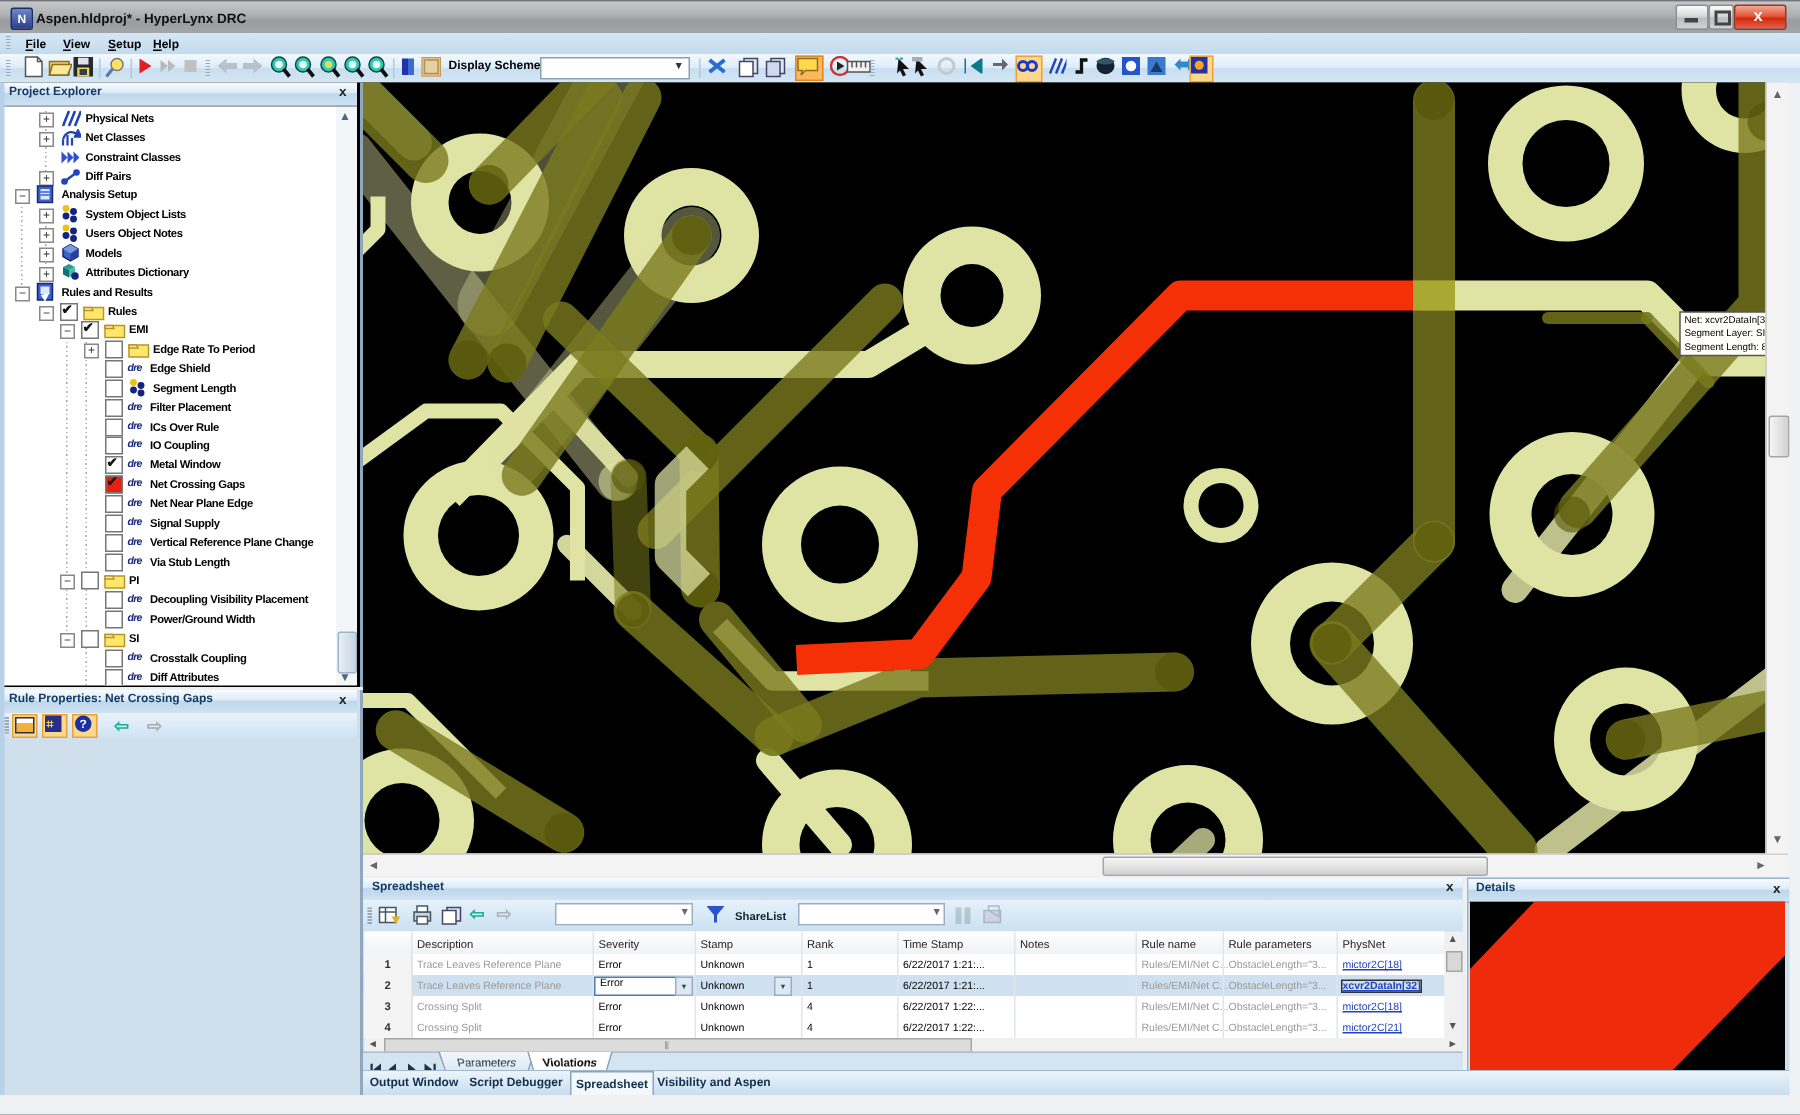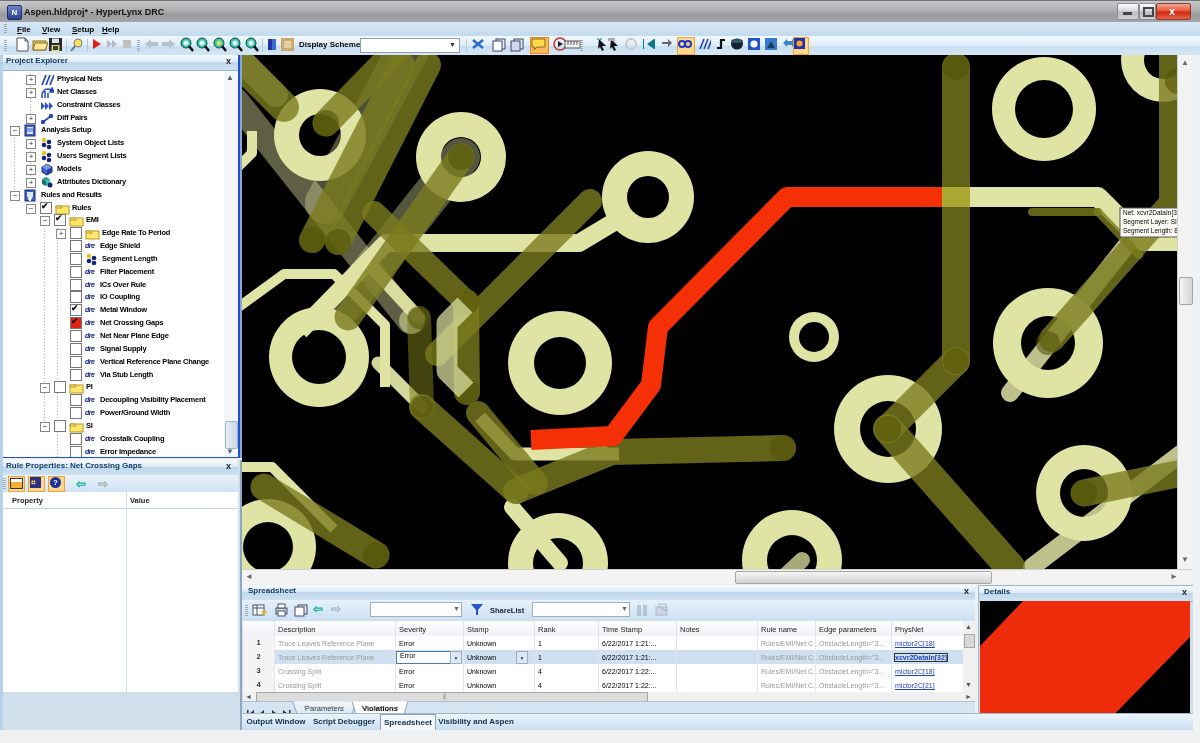--- a/index.html
+++ b/index.html
@@ -191,21 +191,21 @@
       </svg></div>
     <div class="abs" style="left: 793px; top: 1px; width: 14px; height: 16px; font-size: 11px; background: rgb(255, 215, 138); border: 1px solid rgb(232, 163, 61);"><svg width="12" height="12">
         <rect x="0" y="0" width="11" height="11" fill="#2233aa"></rect>
         <circle cx="5.5" cy="5.5" r="3" fill="#ffa020"></circle>
       </svg></div>
   </div>
 
 <div class="abs" style="left:0;top:55px;width:3px;height:675px;background:#b7d2e8;z-index:5;"></div>
 <div class="abs" style="left:1193px;top:55px;width:7px;height:675px;background:#eef2f5;z-index:5;"></div>
 
-<div class="abs" style="left:0;top:55px;width:240px;height:403px;background:#1d4ed8;border-right:2px solid #8fa8bf;">
+<div class="abs" style="left:0;top:55px;width:240px;height:403px;background:#000000;border-right:2px solid #8fa8bf;">
   <div class="abs hdr" style="left:0;top:0;width:238px;height:15px;">
     <div class="abs hdrtitle" style="left:6px;top:1px;">Project Explorer</div>
     <div class="abs xbtn" style="left:226px;top:1px;">x</div>
   </div>
   <div class="abs" id="tree" style="left:0;top:16px;width:224px;height:386px;overflow:hidden;background:#fff;">
       <div class="abs" style="left:14px;top:58.4px;width:1px;height:64.25px;background-image:repeating-linear-gradient(#aaa 0 1px,transparent 1px 3px);"></div>
       <div class="abs" style="left:30px;top:3.1450000000000005px;width:1px;height:42.404999999999994px;background-image:repeating-linear-gradient(#aaa 0 1px,transparent 1px 3px);"></div>
       <div class="abs" style="left:30px;top:71.25px;width:1px;height:38.55px;background-image:repeating-linear-gradient(#aaa 0 1px,transparent 1px 3px);"></div>
       <div class="abs" style="left:44px;top:135.5px;width:1px;height:218.45px;background-image:repeating-linear-gradient(#aaa 0 1px,transparent 1px 3px);"></div>
       <div class="abs" style="left:57px;top:148.35px;width:1px;height:244.15px;background-image:repeating-linear-gradient(#aaa 0 1px,transparent 1px 3px);"></div>
@@ -258,21 +258,21 @@
           <circle cx="9" cy="10" r="2.3" fill="#15247a"></circle>
         </svg></div>
       <div class="abs" style="left:57px;top:67.25px;font-size:7.5px;font-weight:bold;letter-spacing:-0.25px;color:#000;white-space:nowrap;">System Object Lists</div>
       <div class="abs" style="left:26px;top:81.1px;width:8px;height:8px;border:1px solid #888;background:#fff;font-size:8px;line-height:7px;text-align:center;color:#333;">+</div>
       <div class="abs" style="left:40px;top:78.1px;width:16px;height:13px;"><svg width="12" height="13">
           <circle cx="4" cy="3" r="2.3" fill="#e8c31a"></circle>
           <circle cx="9" cy="5" r="2.3" fill="#15247a"></circle>
           <circle cx="4" cy="8" r="2.3" fill="#15247a"></circle>
           <circle cx="9" cy="10" r="2.3" fill="#15247a"></circle>
         </svg></div>
-      <div class="abs" style="left:57px;top:80.1px;font-size:7.5px;font-weight:bold;letter-spacing:-0.25px;color:#000;white-space:nowrap;">Users Segment Lists</div>
+      <div class="abs" style="left:57px;top:80.1px;font-size:7.5px;font-weight:bold;letter-spacing:-0.25px;color:#000;white-space:nowrap;">Users Object Notes</div>
       <div class="abs" style="left:26px;top:93.95px;width:8px;height:8px;border:1px solid #888;background:#fff;font-size:8px;line-height:7px;text-align:center;color:#333;">+</div>
       <div class="abs" style="left:40px;top:90.95px;width:16px;height:13px;"><svg width="13" height="13">
           <polygon points="2,4 7,1 12,4 12,9 7,12 2,9" fill="#3a62c8" stroke="#15247a"></polygon>
           <polygon points="2,4 7,7 12,4 7,1" fill="#7a9ae0"></polygon>
           <polygon points="7,7 7,12 12,9 12,4" fill="#26429e"></polygon>
         </svg></div>
       <div class="abs" style="left:57px;top:92.95px;font-size:7.5px;font-weight:bold;letter-spacing:-0.25px;color:#000;white-space:nowrap;">Models</div>
       <div class="abs" style="left:26px;top:106.8px;width:8px;height:8px;border:1px solid #888;background:#fff;font-size:8px;line-height:7px;text-align:center;color:#333;">+</div>
       <div class="abs" style="left:40px;top:103.8px;width:16px;height:13px;"><svg width="13" height="13">
           <polygon points="2,3 6,1 10,3 6,5" fill="#2a9e8a"></polygon>
@@ -401,21 +401,21 @@
       <div class="abs" style="left:86px;top:349.95px;font-size:7.5px;font-weight:bold;letter-spacing:-0.25px;color:#000;white-space:nowrap;">SI</div>
       <div class="abs" style="left:70px;top:361.8px;width:10px;height:10px;border:1px solid #777;background:#fff;"></div>
       <div class="abs" style="left:85px;top:363.8px;width:16px;height:13px;">
         <span style="display:block;font-size:7px;line-height:8px;font-weight:bold;font-style:italic;color:#15247a;letter-spacing:-0.5px;">dre</span>
       </div>
       <div class="abs" style="left:100px;top:362.8px;font-size:7.5px;font-weight:bold;letter-spacing:-0.25px;color:#000;white-space:nowrap;">Crosstalk Coupling</div>
       <div class="abs" style="left:70px;top:374.65px;width:10px;height:10px;border:1px solid #777;background:#fff;"></div>
       <div class="abs" style="left:85px;top:376.65px;width:16px;height:13px;">
         <span style="display:block;font-size:7px;line-height:8px;font-weight:bold;font-style:italic;color:#15247a;letter-spacing:-0.5px;">dre</span>
       </div>
-      <div class="abs" style="left:100px;top:375.65px;font-size:7.5px;font-weight:bold;letter-spacing:-0.25px;color:#000;white-space:nowrap;">Error Impedance</div>
+      <div class="abs" style="left:100px;top:375.65px;font-size:7.5px;font-weight:bold;letter-spacing:-0.25px;color:#000;white-space:nowrap;">Diff Attributes</div>
     </div>
 
   <div class="abs" style="left:224px;top:16px;width:14px;height:386px;background:#f2f6f9;">
     <div class="abs" style="left:2px;top:2px;font-size:8px;color:#567;">▲</div>
     <div class="abs" style="left:1px;top:350px;width:11px;height:26px;background:linear-gradient(90deg,#e8eef4,#c7d6e4);border:1px solid #9fb4c8;border-radius:2px;"></div>
     <div class="abs" style="left:2px;top:376px;font-size:8px;color:#567;">▼</div>
   </div>
 </div>
 
 <div class="abs" style="left:0;top:460px;width:240px;height:270px;background:#cfe0ec;border-right:2px solid #8fa8bf;">
@@ -428,27 +428,20 @@
     <span class="abs" style="left:8px;top:1px;width:15px;height:14px;background:#ffd78a;border:1px solid #e8a33d;"></span>
     <span class="abs" style="left:10px;top:3px;width:11px;height:9px;background:linear-gradient(#fff 0 3px,#f3b13a 3px);border:1px solid #334;"></span>
     <span class="abs" style="left:28px;top:1px;width:15px;height:14px;background:#ffd78a;border:1px solid #e8a33d;"></span>
     <span class="abs" style="left:30px;top:2px;width:11px;height:11px;background:#26308c;"></span>
     <span class="abs" style="left:31px;top:3px;color:#ffd040;font-size:8px;font-weight:bold;">⌗</span>
     <span class="abs" style="left:48px;top:1px;width:15px;height:14px;background:#ffd78a;border:1px solid #e8a33d;"></span>
     <span class="abs" style="left:50px;top:2px;width:11px;height:11px;background:#1b2f9e;border-radius:50%;"></span>
     <span class="abs" style="left:53px;top:3px;color:#fff;font-size:8px;font-weight:bold;">?</span>
     <span class="abs" style="left:76px;top:2px;color:#18b09a;font-size:12px;font-weight:bold;">⇦</span>
     <span class="abs" style="left:98px;top:2px;color:#aaa;font-size:12px;font-weight:bold;">⇨</span>
-  </div>
-  <div class="abs" style="left:0;top:32px;width:238px;height:200px;background:#fff;">
-    <div class="abs" style="left:0;top:0;width:238px;height:16px;border-bottom:1px solid #c8d4de;">
-      <span class="abs" style="left:12px;top:4px;font-size:7.5px;font-weight:bold;color:#222;">Property</span>
-      <span class="abs" style="left:130px;top:4px;font-size:7.5px;font-weight:bold;color:#222;">Value</span>
-    </div>
-    <div class="abs" style="left:126px;top:0;width:1px;height:200px;background:#d4e0ea;"></div>
   </div>
 </div>
 
 <div class="abs" id="canvaswrap" style="left:242px;top:55px;width:935px;height:514px;background:#000;">
     <svg width="935" height="514" viewBox="0 0 935 514" style="display:block">
       <rect width="935" height="514" fill="#000"></rect>
       <path d="M372,167 L337,188 L144,188 L58,276" fill="none" stroke="#dfe3a4" stroke-width="18" stroke-opacity="1" stroke-linejoin="round"></path>
       <path d="M-6,254 L42,219 L92,219 L143,270 L143,332" fill="none" stroke="#dfe3a4" stroke-width="10" stroke-opacity="1" stroke-linejoin="round"></path>
       <path d="M-12,120 L10,98 L10,76" fill="none" stroke="#dfe3a4" stroke-width="10" stroke-opacity="1" stroke-linejoin="round"></path>
       <path d="M-6,412 L30,412 L92,474" fill="none" stroke="#dfe3a4" stroke-width="10" stroke-opacity="1" stroke-linejoin="round"></path>
@@ -586,21 +579,21 @@
     </div>
     <div class="abs" style="left:1px;top:36px;width:720px;height:71px;background:#fff;">
       <div class="abs" style="left:0;top:0;width:720px;height:15px;background:linear-gradient(#fff,#eef2f6);border-bottom:1px solid #b8c4ce;"></div>
       <span class="abs" style="left:35px;top:4px;font-size:7.5px;color:#222;white-space:nowrap;">Description</span>
       <span class="abs" style="left:156px;top:4px;font-size:7.5px;color:#222;white-space:nowrap;">Severity</span>
       <span class="abs" style="left:224px;top:4px;font-size:7.5px;color:#222;white-space:nowrap;">Stamp</span>
       <span class="abs" style="left:295px;top:4px;font-size:7.5px;color:#222;white-space:nowrap;">Rank</span>
       <span class="abs" style="left:359px;top:4px;font-size:7.5px;color:#222;white-space:nowrap;">Time Stamp</span>
       <span class="abs" style="left:437px;top:4px;font-size:7.5px;color:#222;white-space:nowrap;">Notes</span>
       <span class="abs" style="left:518px;top:4px;font-size:7.5px;color:#222;white-space:nowrap;">Rule name</span>
-      <span class="abs" style="left:576px;top:4px;font-size:7.5px;color:#222;white-space:nowrap;">Edge parameters</span>
+      <span class="abs" style="left:576px;top:4px;font-size:7.5px;color:#222;white-space:nowrap;">Rule parameters</span>
       <span class="abs" style="left:652px;top:4px;font-size:7.5px;color:#222;white-space:nowrap;">PhysNet</span>
       <div class="abs" style="left:0;top:15px;width:720px;height:14px;background:#fff;border-bottom:1px solid #e4e4e4;"></div>
       <div class="abs" style="left:0;top:15px;width:31px;height:14px;background:#f4f4f4;border-right:1px solid #d0d0d0;border-bottom:1px solid #d0d0d0;text-align:center;font-size:7.5px;font-weight:bold;color:#333;line-height:14px;">1</div>
       <span class="abs" style="left:35px;top:19px;font-size:7px;color:#9a9a9a;white-space:nowrap;">Trace Leaves Reference Plane</span>
       <span class="abs" style="left:156px;top:19px;font-size:7px;color:#000;">Error</span>
       <span class="abs" style="left:224px;top:19px;font-size:7px;color:#000;">Unknown</span>
       <span class="abs" style="left:295px;top:19px;font-size:7px;color:#000;">1</span>
       <span class="abs" style="left:359px;top:19px;font-size:7px;color:#000;white-space:nowrap;">6/22/2017 1:21:...</span>
       <span class="abs" style="left:518px;top:19px;font-size:7px;color:#9a9a9a;white-space:nowrap;">Rules/EMI/Net C...</span>
       <span class="abs" style="left:576px;top:19px;font-size:7px;color:#9a9a9a;white-space:nowrap;">ObstacleLength="3...</span>

